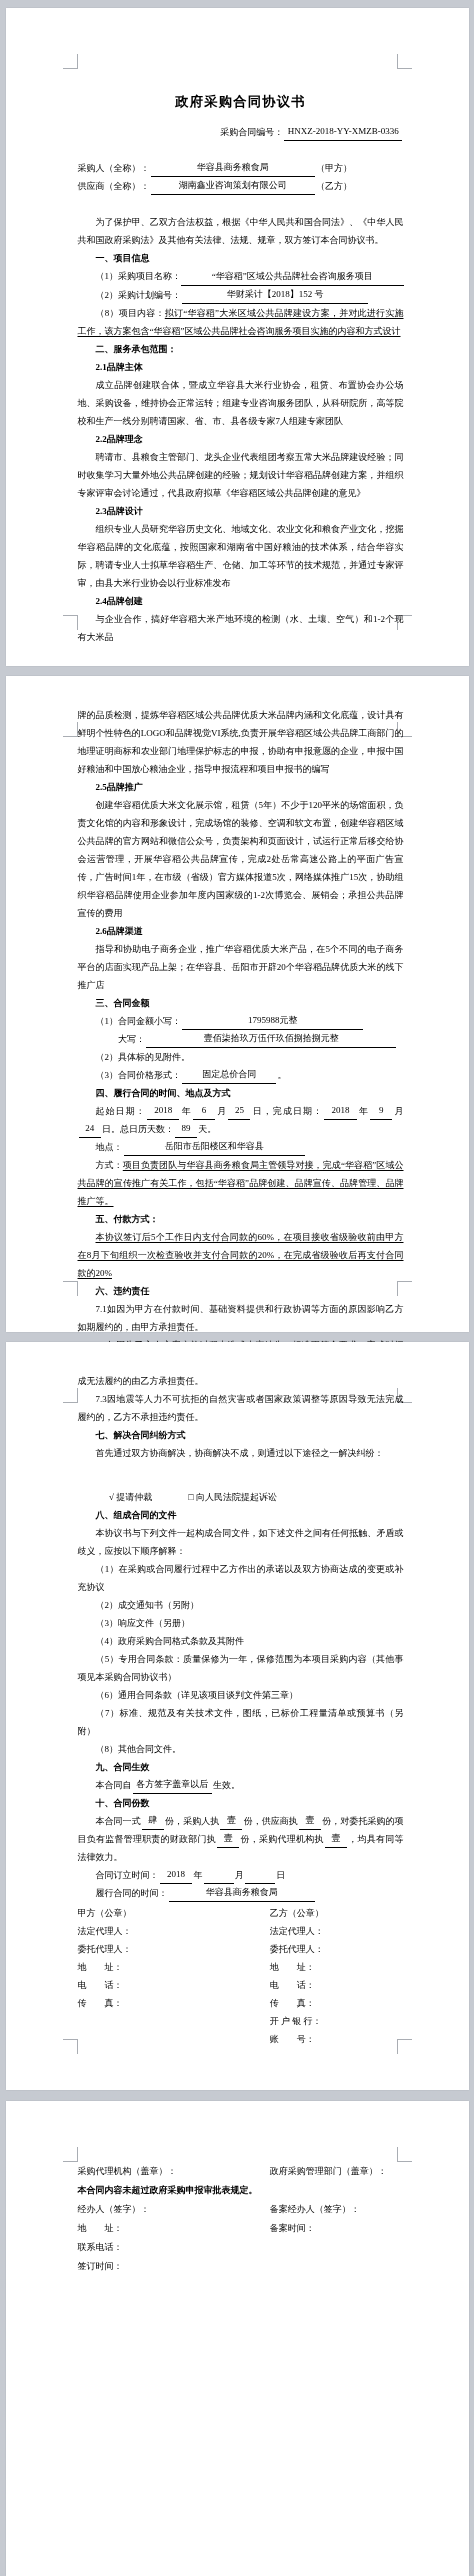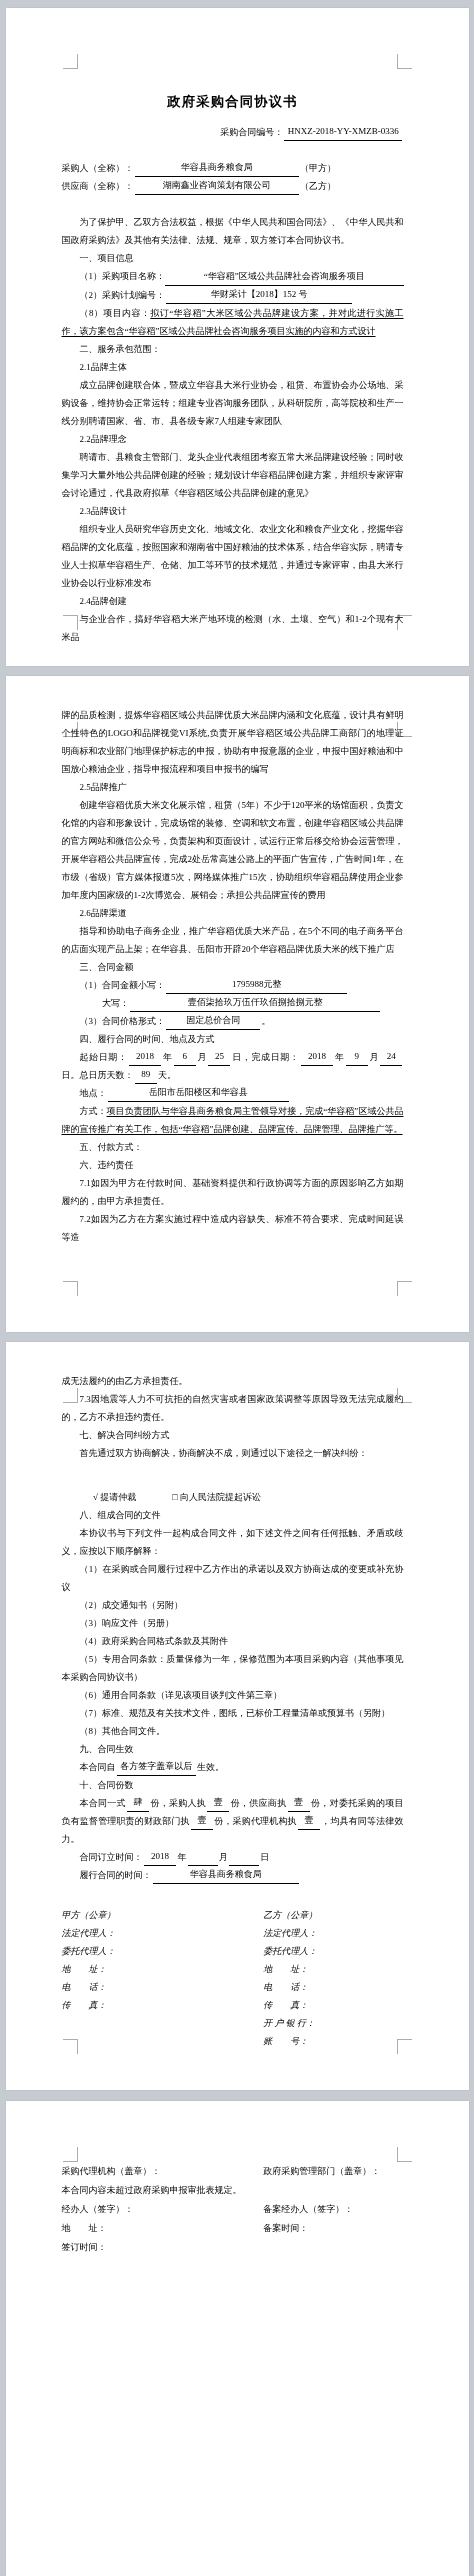--- a/index.html
+++ b/index.html
@@ -3,55 +3,55 @@
 <meta charset="utf-8">
 <style>
   html,body{margin:0;padding:0;width:474px;background:#c6cad1;}
   body{font-family:"Liberation Serif","DejaVu Serif",serif;color:#000;height:2576px;overflow:hidden;}
   .pages{padding-top:7.5px;}
   .page{position:relative;width:463px;margin:0 auto 10.4px auto;background:#ffffff;box-shadow:0 0 1.2px rgba(0,0,0,.15);}
   .page.p1{height:658px;}
   .page.p2{height:656px;}
   .page.p3{height:748px;}
   .page.p4{height:594px;margin-bottom:12px;}
-  .content{position:absolute;left:56px;right:65px;top:0;}
+  .content{position:absolute;left:72px;right:65px;top:0;}
   .p1 .content{padding-top:84px;}
   .p2 .content,.p3 .content{padding-top:30px;}
   .p4 .content{padding-top:61px;}
   
   .mk{position:absolute;width:14px;height:14px;border-color:#a9adb3;}
   .mk.tl{left:57px;top:46px;border-right:0.6px solid #a9adb3;border-bottom:0.6px solid #a9adb3;}
   .mk.tr{right:57px;top:46px;border-left:0.6px solid #a9adb3;border-bottom:0.6px solid #a9adb3;}
   .mk.bl{left:57px;bottom:36px;border-right:0.6px solid #a9adb3;border-top:0.6px solid #a9adb3;}
   .mk.br{right:57px;bottom:36px;border-left:0.6px solid #a9adb3;border-top:0.6px solid #a9adb3;}
   
   p{margin:0;font-size:9px;line-height:18px;text-align:justify;}
   .title{font-size:13.3px;line-height:19.7px;font-weight:bold;text-align:center;letter-spacing:1.2px;}
   .no-line{text-align:right;margin-top:11.6px;}
-  .b{font-weight:normal;}
+  .b{font-weight:bold;}
   .ind{text-indent:2em;}
   .gap-top{margin-top:18px;}
   .u{display:inline-block;border-bottom:0.6px solid #000;text-align:center;text-indent:0;padding:0 3.5px;margin:0 1.2px;vertical-align:bottom;line-height:17px;}
   .uline{text-decoration:underline;text-underline-offset:2.3px;}
   .row{display:flex;padding-left:2em;}
   .row .lbl{white-space:nowrap;}
   .row .fill{flex:1;border-bottom:0.6px solid #000;text-align:center;}
   .w272{width:157px;}
   .w310{min-width:179px;}
   .w300{min-width:174px;}
   .w420{min-width:243px;}
   .w150{min-width:87px;}
   .w240{min-width:139px;}
   .w50{min-width:25.5px;}
   .w30{min-width:15px;}
   .w40{width:23px;height:12.7px;}
   .indent45{padding-left:4.5em;}
   .choice{padding-left:3.5em;margin-top:26px;}
   .choice .second{margin-left:4em;}
-  .sigblock{display:flex;margin-top:22px;font-style:italic;}
+  .sigblock{display:flex;margin-top:2px;}
   .sigcol-a{width:59%;}
   .sigcol-b{flex:1;}
   .sigcol-a p,.sigcol-b p{line-height:18px;}
   .p4row{display:flex;}
   .p4row .cell-a{width:59%;}
   .p4row .cell-b{flex:1;}
   .p4 p{line-height:19px;}
 </style>
 </head>
 <body>
@@ -95,26 +95,28 @@
     <div class="mk br"></div>
     <div class="content">
       <p>牌的品质检测，提炼华容稻区域公共品牌优质大米品牌内涵和文化底蕴，设计具有鲜明个性特色的LOGO和品牌视觉VI系统,负责开展华容稻区域公共品牌工商部门的地理证明商标和农业部门地理保护标志的申报，协助有申报意愿的企业，申报中国好粮油和中国放心粮油企业，指导申报流程和项目申报书的编写</p>
       <p class="b ind">2.5品牌推广</p>
       <p class="ind">创建华容稻优质大米文化展示馆，租赁（5年）不少于120平米的场馆面积，负责文化馆的内容和形象设计，完成场馆的装修、空调和软文布置，创建华容稻区域公共品牌的官方网站和微信公众号，负责架构和页面设计，试运行正常后移交给协会运营管理，开展华容稻公共品牌宣传，完成2处岳常高速公路上的平面广告宣传，广告时间1年，在市级（省级）官方媒体报道5次，网络媒体推广15次，协助组织华容稻品牌使用企业参加年度内国家级的1-2次博览会、展销会；承担公共品牌宣传的费用</p>
       <p class="b ind">2.6品牌渠道</p>
       <p class="ind">指导和协助电子商务企业，推广华容稻优质大米产品，在5个不同的电子商务平台的店面实现产品上架；在华容县、岳阳市开辟20个华容稻品牌优质大米的线下推广店</p>
       <p class="b ind">三、合同金额</p>
       <p class="ind"><span>（1）合同金额小写：</span><span class="u w300">1795988元整</span></p>
       <p class="indent45"><span>大写：</span><span class="u w420">壹佰柒拾玖万伍仟玖佰捌拾捌元整</span></p>
+      <p class="ind">（2）具体标的见附件。</p>
       <p class="ind"><span>（3）合同价格形式：</span><span class="u w150">固定总价合同</span><span>。</span></p>
       <p class="b ind">四、履行合同的时间、地点及方式</p>
       <p class="ind"><span>起始日期：</span><span class="u w50">2018</span><span>年</span><span class="u w30">6</span><span>月</span><span class="u w30">25</span><span>日，完成日期：</span><span class="u w50">2018</span><span>年</span><span class="u w30">9</span><span>月</span><span class="u w30">24</span><span>日。总日历天数：</span><span class="u w30">89</span><span>天。</span></p>
       <p class="ind"><span>地点：</span><span class="u w300">岳阳市岳阳楼区和华容县</span></p>
       <p class="ind"><span>方式：</span><span class="uline">项目负责团队与华容县商务粮食局主管领导对接，完成“华容稻”区域公共品牌的宣传推广有关工作，包括“华容稻”品牌创建、品牌宣传、品牌管理、品牌推广等。</span></p>
       <p class="b ind">五、付款方式：</p>
+      <p class="ind"><span class="uline">本协议签订后5个工作日内支付合同款的60%，在项目接收省级验收前由甲方在8月下旬组织一次检查验收并支付合同款的20%，在完成省级验收后再支付合同款的20%</span></p>
       <p class="b ind">六、违约责任</p>
       <p class="ind">7.1如因为甲方在付款时间、基础资料提供和行政协调等方面的原因影响乙方如期履约的，由甲方承担责任。</p>
       <p class="ind">7.2如因为乙方在方案实施过程中造成内容缺失、标准不符合要求、完成时间延误等造</p>
     </div>
   </div>
 
   <div class="page p3">
     <div class="mk tl"></div>
     <div class="mk tr"></div>
     <div class="mk bl"></div>
@@ -176,18 +178,19 @@
       </div>
       <p class="b">本合同内容未超过政府采购申报审批表规定。</p>
       <div class="p4row">
         <p class="cell-a">经办人（签字）：</p>
         <p class="cell-b">备案经办人（签字）：</p>
       </div>
       <div class="p4row">
         <p class="cell-a">地　　址：</p>
         <p class="cell-b">备案时间：</p>
       </div>
+      <p>联系电话：</p>
       <p>签订时间：</p>
     </div>
   </div>
 
 </div>
 
 
 </body></html>

